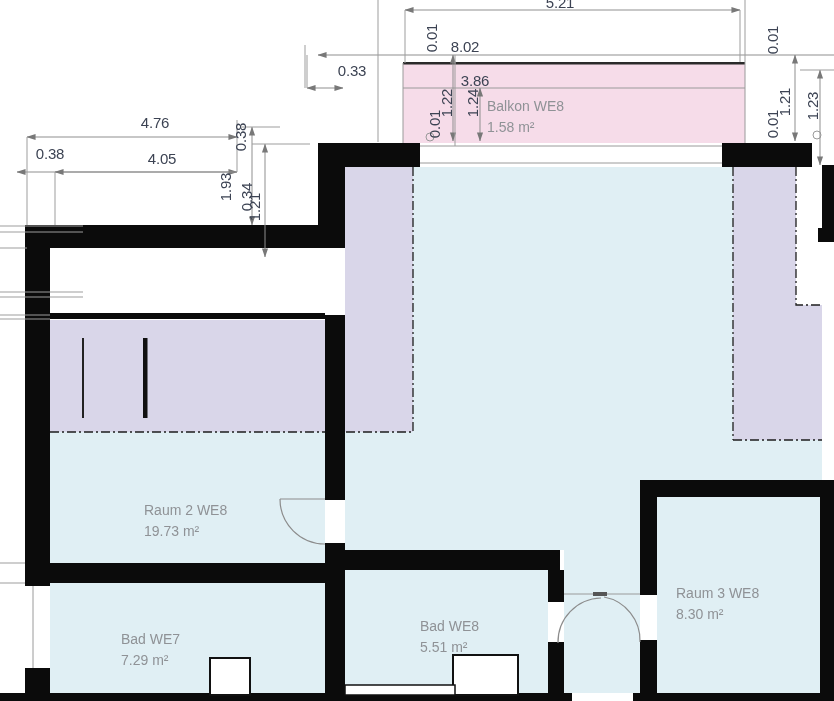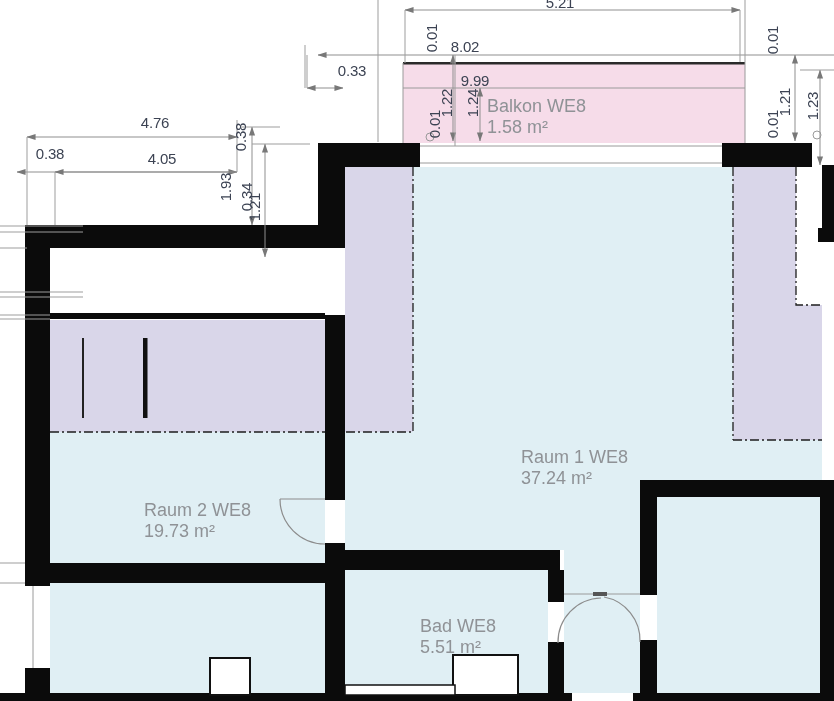--- a/index.html
+++ b/index.html
@@ -7,21 +7,21 @@
     --c-wall:#0b0b0b; --c-dimline:#8f8f8f; --c-dimtext:#3c4353; --c-roomtext:#8f9296;
   }
   html,body{margin:0;padding:0;background:#ffffff;}
   #plan{position:relative;width:834px;height:701px;background:#ffffff;overflow:hidden;
         font-family:"Liberation Sans", sans-serif;}
   #plan svg{position:absolute;left:0;top:0;}
   .lbl{position:absolute;white-space:nowrap;}
   .dim{color:var(--c-dimtext);font-size:15px;letter-spacing:-0.2px;
        transform:translate(-50%,-50%);}
   .dim.v{transform:translate(-50%,-50%) rotate(-90deg);}
-  .room{color:var(--c-roomtext);font-size:18px;line-height:21px;}
+  .room{color:var(--c-roomtext);font-size:14px;line-height:21px;}
   .fill-balcony{fill:var(--c-balcony);} .fill-buffer{fill:var(--c-buffer);}
   .fill-room{fill:var(--c-room);} .fill-wall{fill:var(--c-wall);}
   .thin{stroke:#9a9a9a;stroke-width:1;fill:none;}
   .leaf{stroke:#8c8c8c;stroke-width:1.2;fill:none;}
   .dd{stroke:#1e1e1e;stroke-width:1.3;fill:none;stroke-dasharray:9 3 2 3;}
   .dl{stroke:var(--c-dimline);stroke-width:1;fill:none;}
   .ext{stroke:#9d9d9d;stroke-width:1;fill:none;}
   .fur{fill:#ffffff;stroke:#111111;stroke-width:2;}
 </style>
 </head>
@@ -151,46 +151,50 @@
     <path class="ext" d="M0,563 H25"></path>
     <path class="ext" d="M0,583 H25"></path>
     <path class="ext" d="M800,70 H834"></path>
   </g>
 </svg>
 
   <div class="lbl dim" style="left:560px;top:2px">5.21</div>
   <div class="lbl dim" style="left:465px;top:46px">8.02</div>
   <div class="lbl dim v" style="left:431px;top:38px">0.01</div>
   <div class="lbl dim" style="left:352px;top:70px">0.33</div>
-  <div class="lbl dim" style="left:475px;top:80px">9.99</div>
+  <div class="lbl dim" style="left:475px;top:80px">3.86</div>
   <div class="lbl dim v" style="left:446px;top:103px">1.22</div>
   <div class="lbl dim v" style="left:472px;top:103px">1.24</div>
   <div class="lbl dim v" style="left:434px;top:124px">0.01</div>
   <div class="lbl dim v" style="left:772px;top:40px">0.01</div>
   <div class="lbl dim v" style="left:784px;top:102px">1.21</div>
   <div class="lbl dim v" style="left:812px;top:106px">1.23</div>
   <div class="lbl dim v" style="left:772px;top:124px">0.01</div>
   <div class="lbl dim" style="left:155px;top:122px">4.76</div>
   <div class="lbl dim" style="left:50px;top:153px">0.38</div>
   <div class="lbl dim" style="left:162px;top:158px">4.05</div>
   <div class="lbl dim v" style="left:240px;top:137px">0.38</div>
   <div class="lbl dim v" style="left:225px;top:187px">1.93</div>
   <div class="lbl dim v" style="left:246px;top:197px">0.34</div>
   <div class="lbl dim v" style="left:254px;top:207px">1.21</div>
 
   <div class="lbl room" style="left:487px;top:96px">
     <div>Balkon WE8</div>
     <div>1.58 m²</div>
   </div>
-  <div class="lbl room" style="left:521px;top:447px">
-    <div>Raum 1 WE8</div>
-    <div>37.24 m²</div>
-  </div>
   <div class="lbl room" style="left:144px;top:500px">
     <div>Raum 2 WE8</div>
     <div>19.73 m²</div>
   </div>
+  <div class="lbl room" style="left:676px;top:583px">
+    <div>Raum 3 WE8</div>
+    <div>8.30 m²</div>
+  </div>
+  <div class="lbl room" style="left:121px;top:629px">
+    <div>Bad WE7</div>
+    <div>7.29 m²</div>
+  </div>
   <div class="lbl room" style="left:420px;top:616px">
     <div>Bad WE8</div>
     <div>5.51 m²</div>
   </div>
 
 </div>
 
 </body></html>

